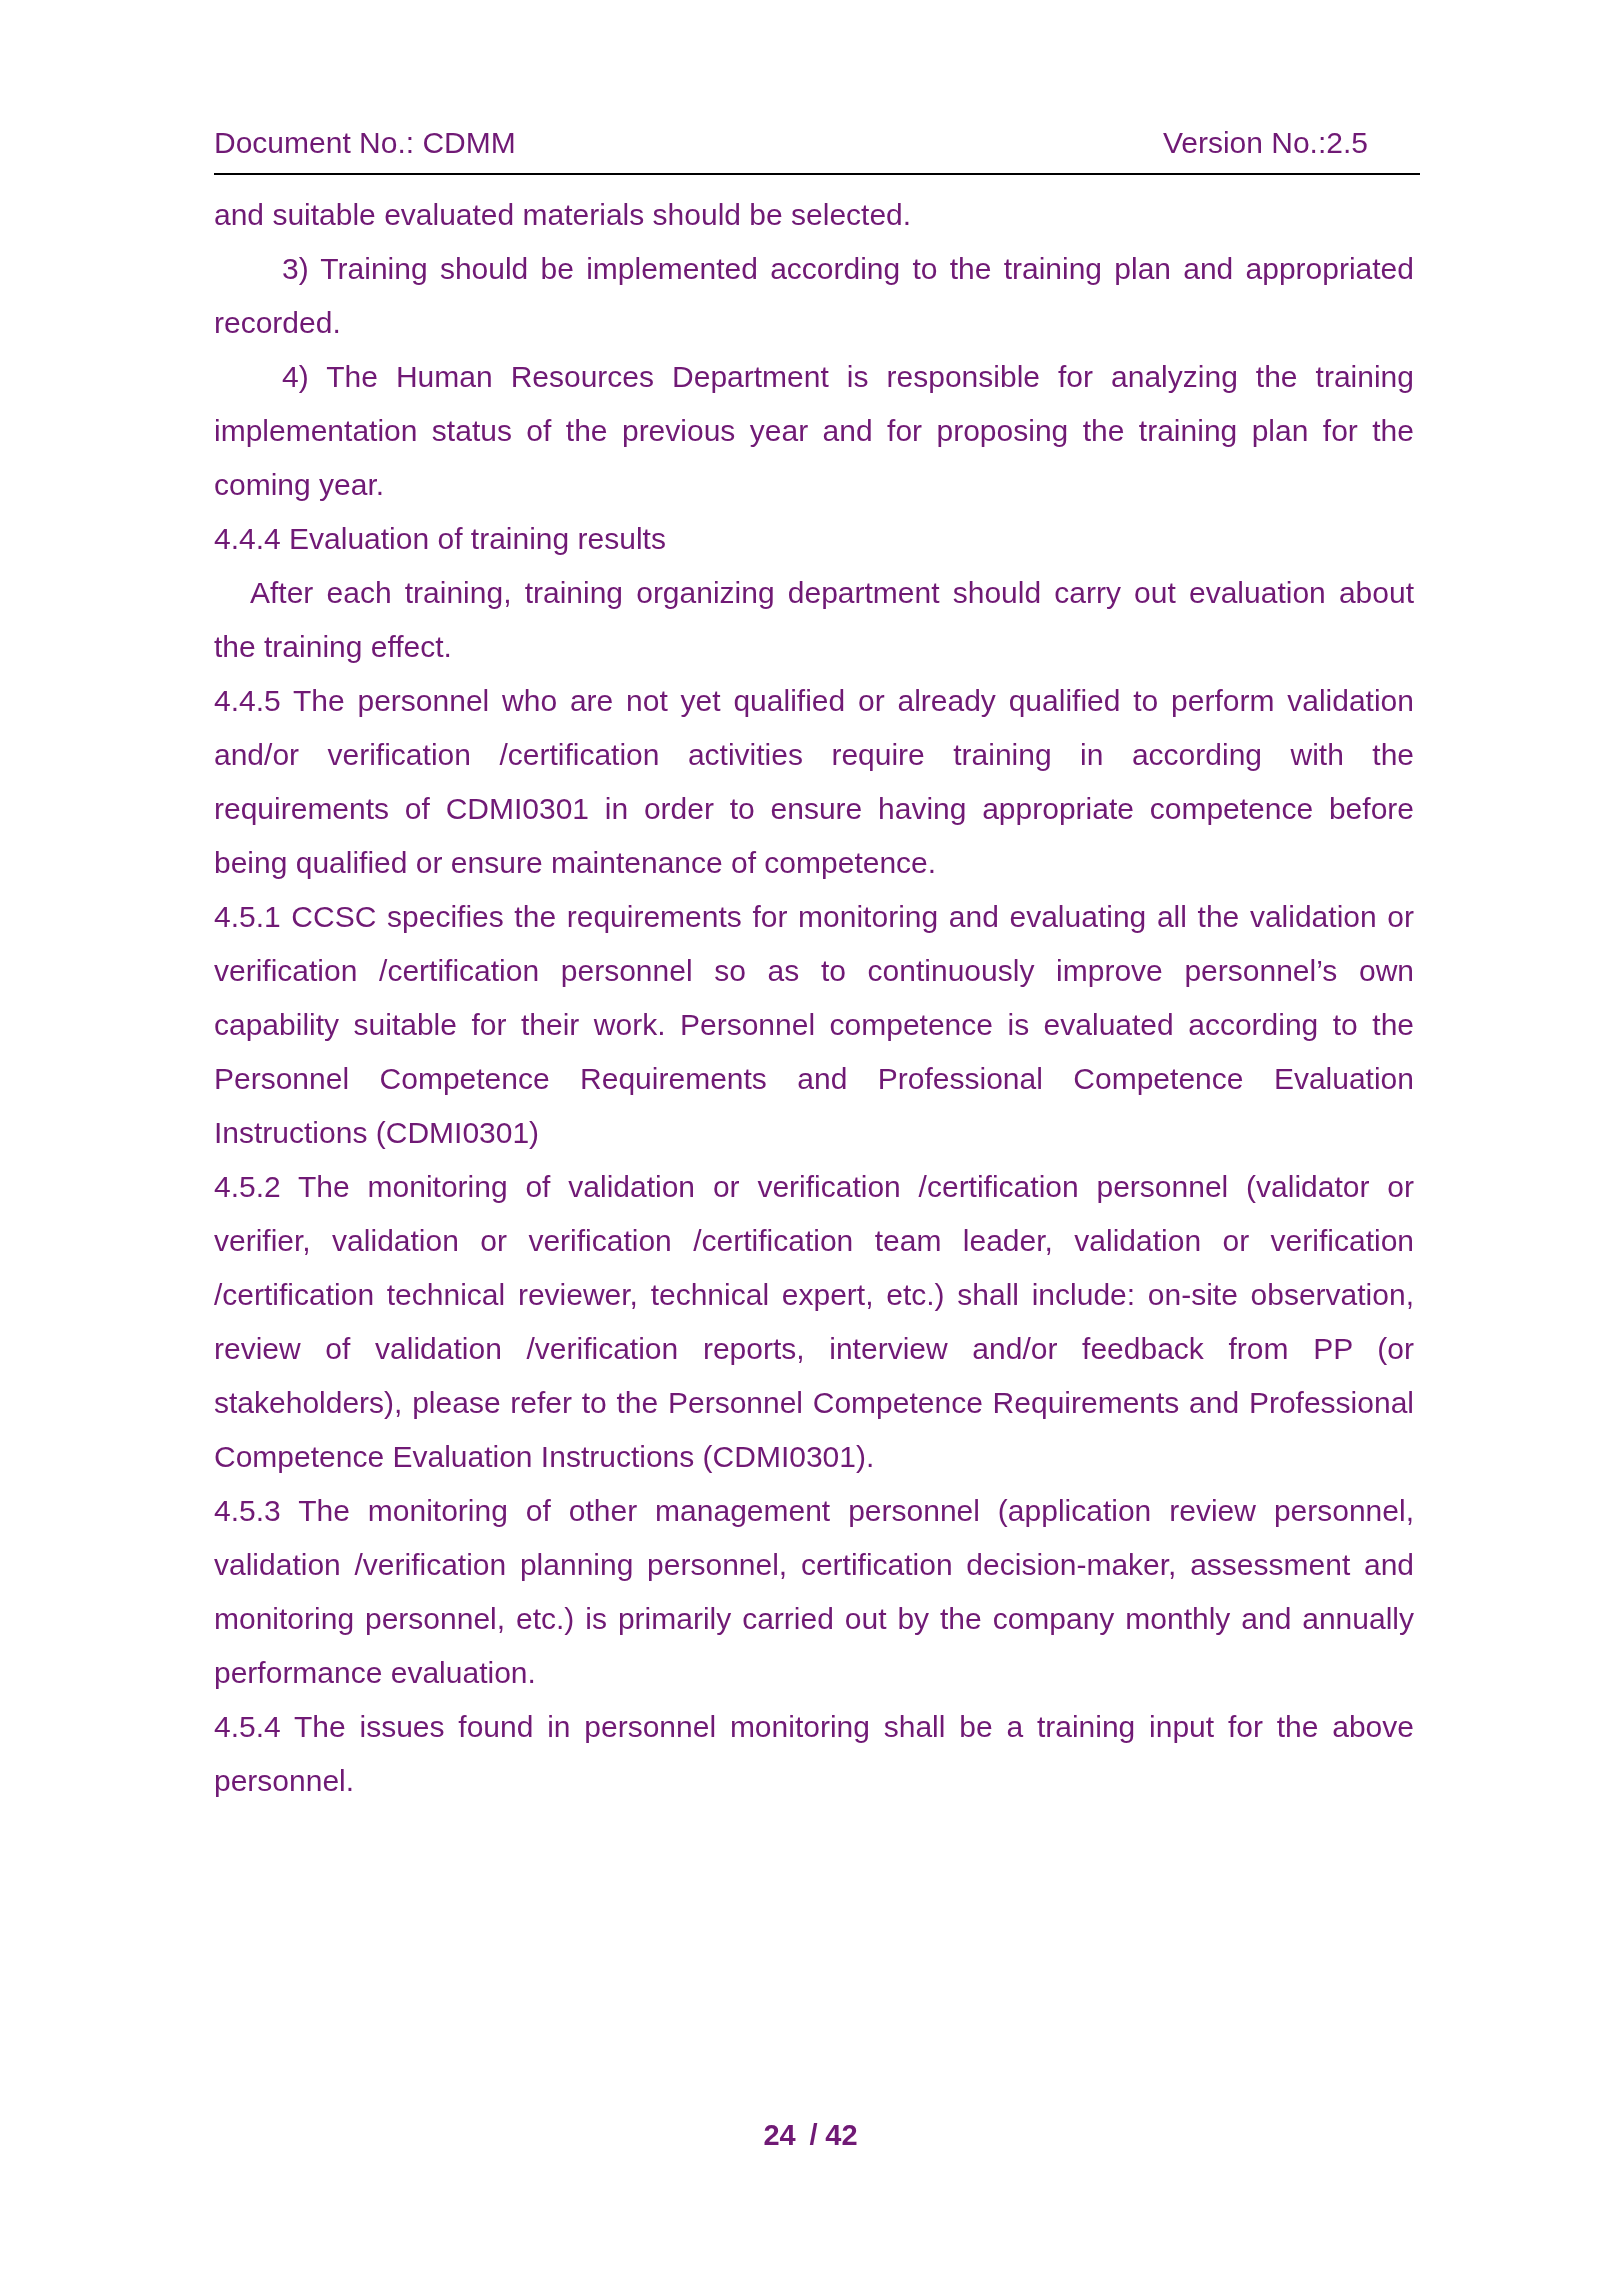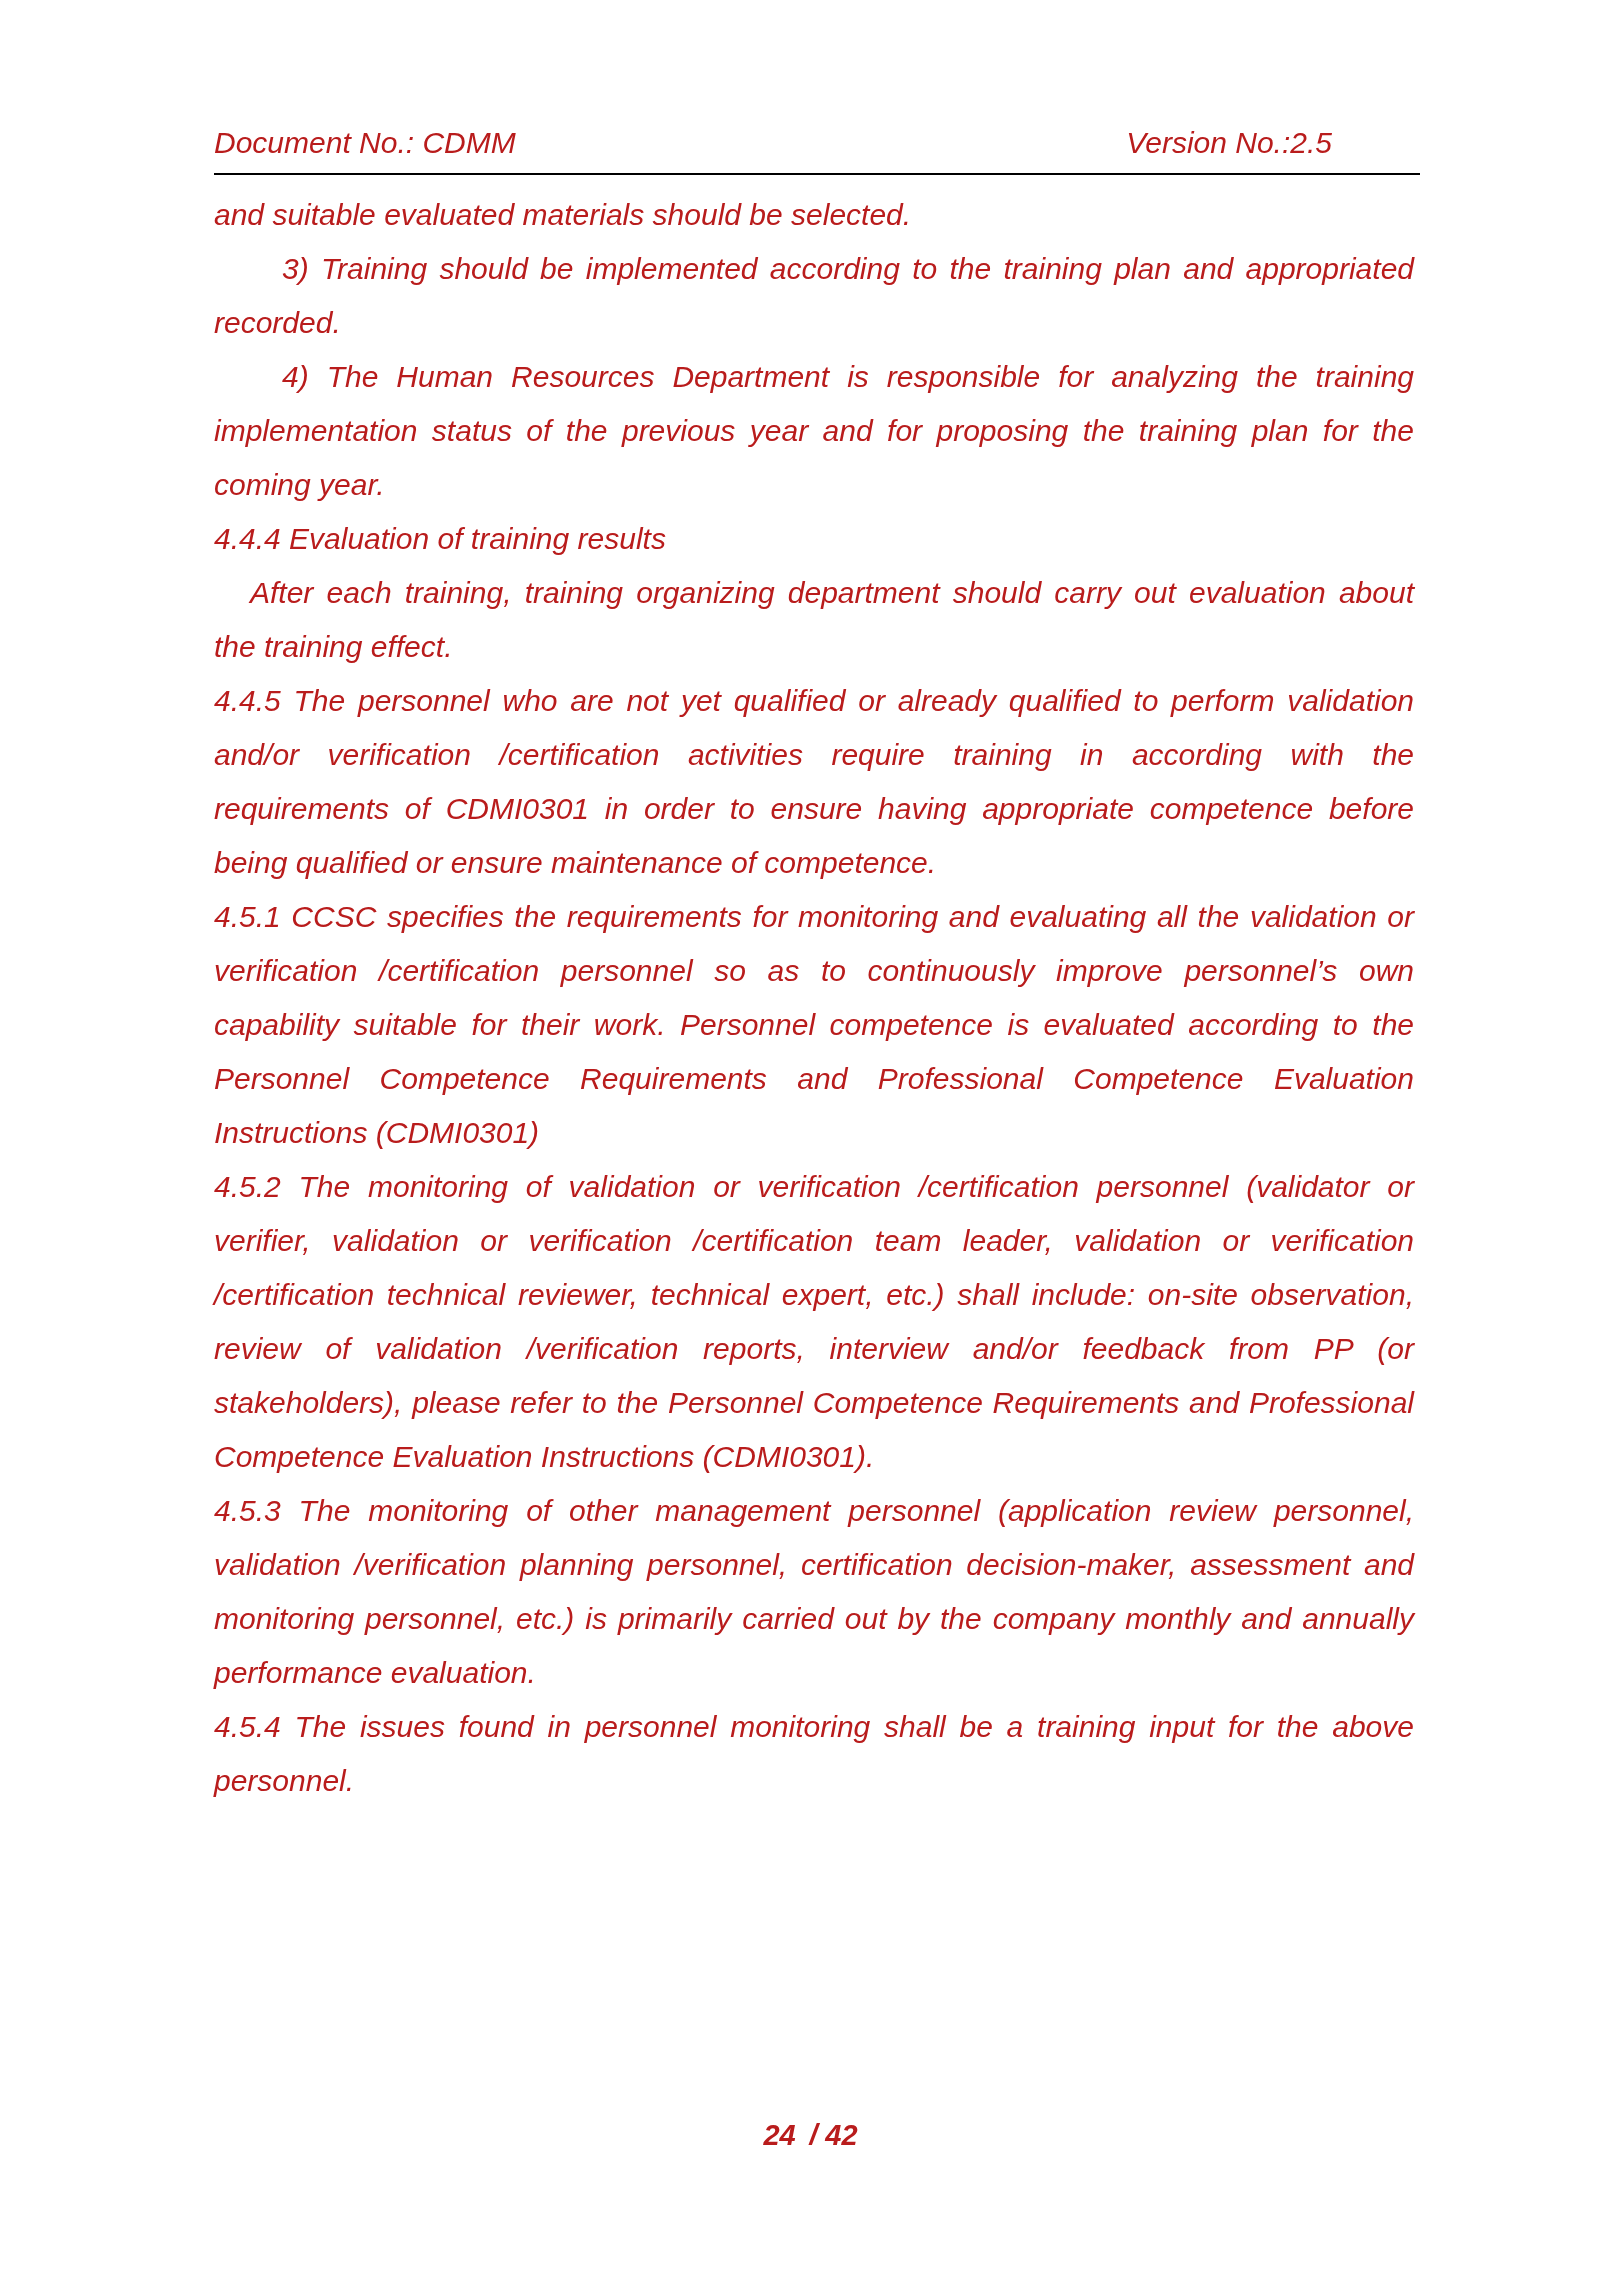--- a/index.html
+++ b/index.html
@@ -5,38 +5,37 @@
   html, body {
     margin: 0;
     padding: 0;
     background: #ffffff;
   }
   .page {
     position: relative;
     width: 1621px;
     height: 2293px;
     background: #ffffff;
-    color: #b91c1c;
+    color: #701a75;
     font-family: "Liberation Sans", sans-serif;
     overflow: hidden;
-    font-style: italic;
   }
   .header {
     position: absolute;
     left: 214px;
     top: 123px;
     width: 1206px;
     display: flex;
     justify-content: space-between;
     align-items: baseline;
     font-size: 30px;
     line-height: 39px;
   }
   .header .version {
-    margin-right: 88px;
+    margin-right: 52px;
   }
   .header-rule {
     position: absolute;
     left: 214px;
     top: 173px;
     width: 1206px;
     height: 0;
     border-top: 2.9px solid #000000;
   }
   .content {

